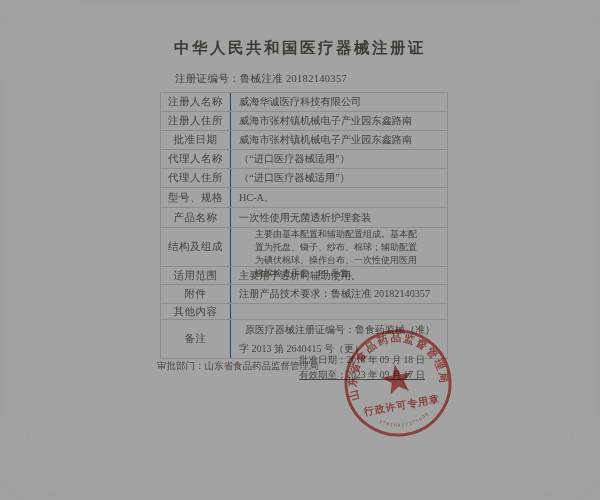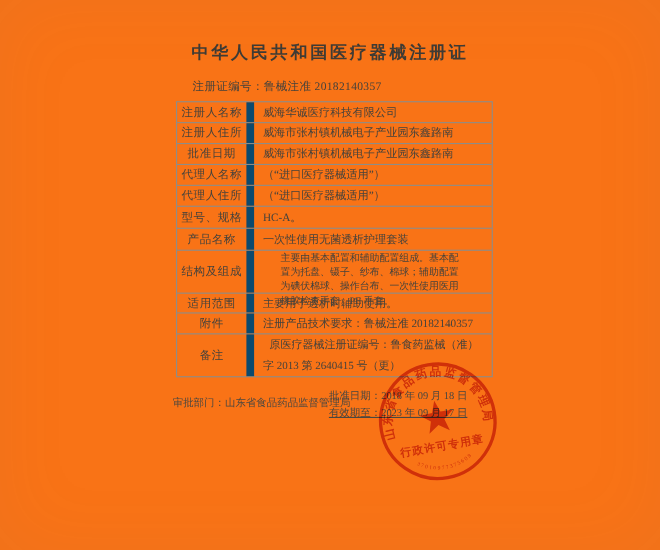--- a/index.html
+++ b/index.html
@@ -1,19 +1,19 @@
 <!DOCTYPE html>
 <html><head>
 <meta charset="utf-8">
 <style>
   html,body { margin:0; padding:0; background:#ffffff; }
   .page {
     position:relative;
     width:600px; height:500px;
-    background:#f97316;
+    background:#a3a3a3;
     font-family:"Liberation Serif","DejaVu Serif",serif;
     color:#45423c;
     overflow:hidden;
     box-shadow: inset 0 0 70px rgba(110,110,110,0.07);
   }
   .title {
     position:absolute; top:38px; left:0; width:100%;
     text-align:center; margin:0;
     font-size:15.5px; font-weight:600; letter-spacing:2.5px;
     color:#3e3b35;
@@ -24,21 +24,21 @@
   }
   .table {
     position:absolute; left:160px; top:92px; width:288px;
     border:1px solid #8d8d89;
     box-sizing:border-box;
   }
   .trow { display:flex; border-bottom:1px solid #8d8d89; box-sizing:border-box; }
   .trow:last-child { border-bottom:none; }
   .tlabel {
     width:70px; min-width:70px; box-sizing:border-box;
-    border-right:7px solid #0c4a6e;
+    border-right:1px solid #0c4a6e;
     display:flex; align-items:center; justify-content:center;
     font-size:10.5px; letter-spacing:0.5px; text-align:center;
   }
   .tvalue {
     flex:1; display:flex; align-items:center;
     padding:0 8px; box-sizing:border-box;
     font-size:10.2px;
   }
   .tv-dense { display:block; font-size:9px; line-height:13px; padding-top:0; align-self:center; margin:auto 16px; }
   .trow.h39 .tv-dense { display:flex; align-items:center; }
@@ -101,20 +101,24 @@
       <div class="tvalue tv-dense">主要由基本配置和辅助配置组成。基本配置为托盘、镊子、纱布、棉球；辅助配置为碘伏棉球、操作台布、一次性使用医用橡胶检查手套、PE 手套。</div>
     </div>
     <div class="trow h18">
       <div class="tlabel">适用范围</div>
       <div class="tvalue">主要用于透析时辅助使用。</div>
     </div>
     <div class="trow h19">
       <div class="tlabel">附件</div>
       <div class="tvalue">注册产品技术要求：鲁械注准 20182140357</div>
     </div>
+    <div class="trow h16">
+      <div class="tlabel">其他内容</div>
+      <div class="tvalue"></div>
+    </div>
     <div class="trow h38">
       <div class="tlabel">备注</div>
       <div class="tvalue tv-remark">原医疗器械注册证编号：鲁食药监械（准）字 2013 第 2640415 号（更）</div>
     </div>
   </div>
 
   <div class="dept">审批部门：山东省食品药品监督管理局</div>
   <div class="adate">批准日期：2018 年 09 月 18 日</div>
   <div class="vdate">有效期至：2023 年 09 月 17 日</div>
 

